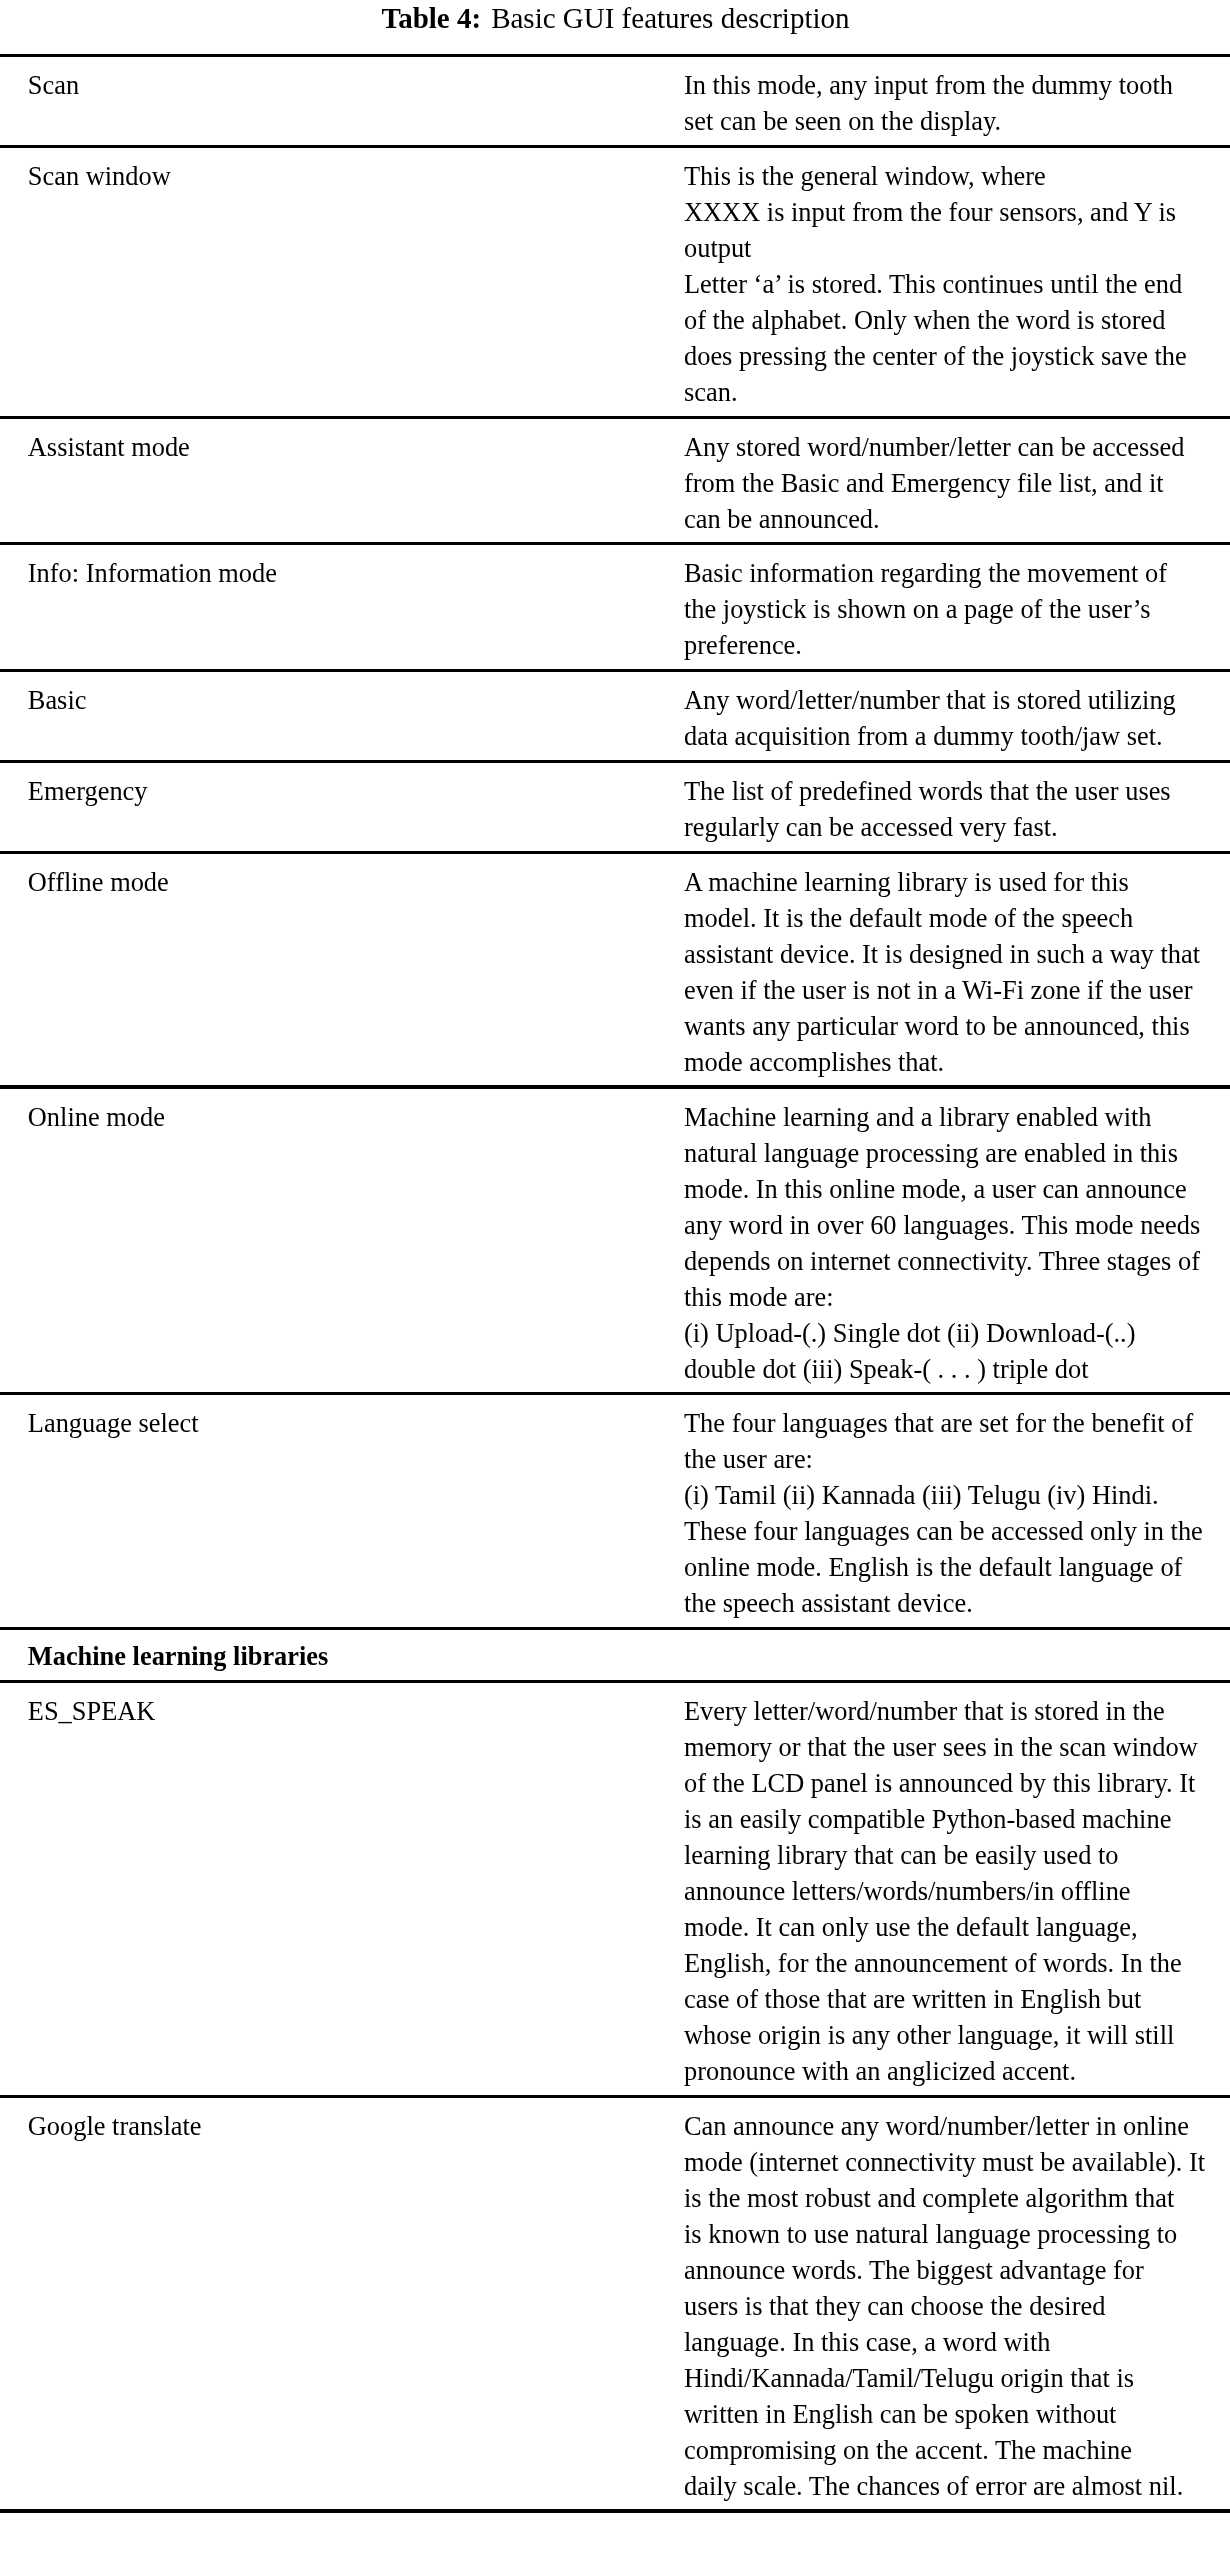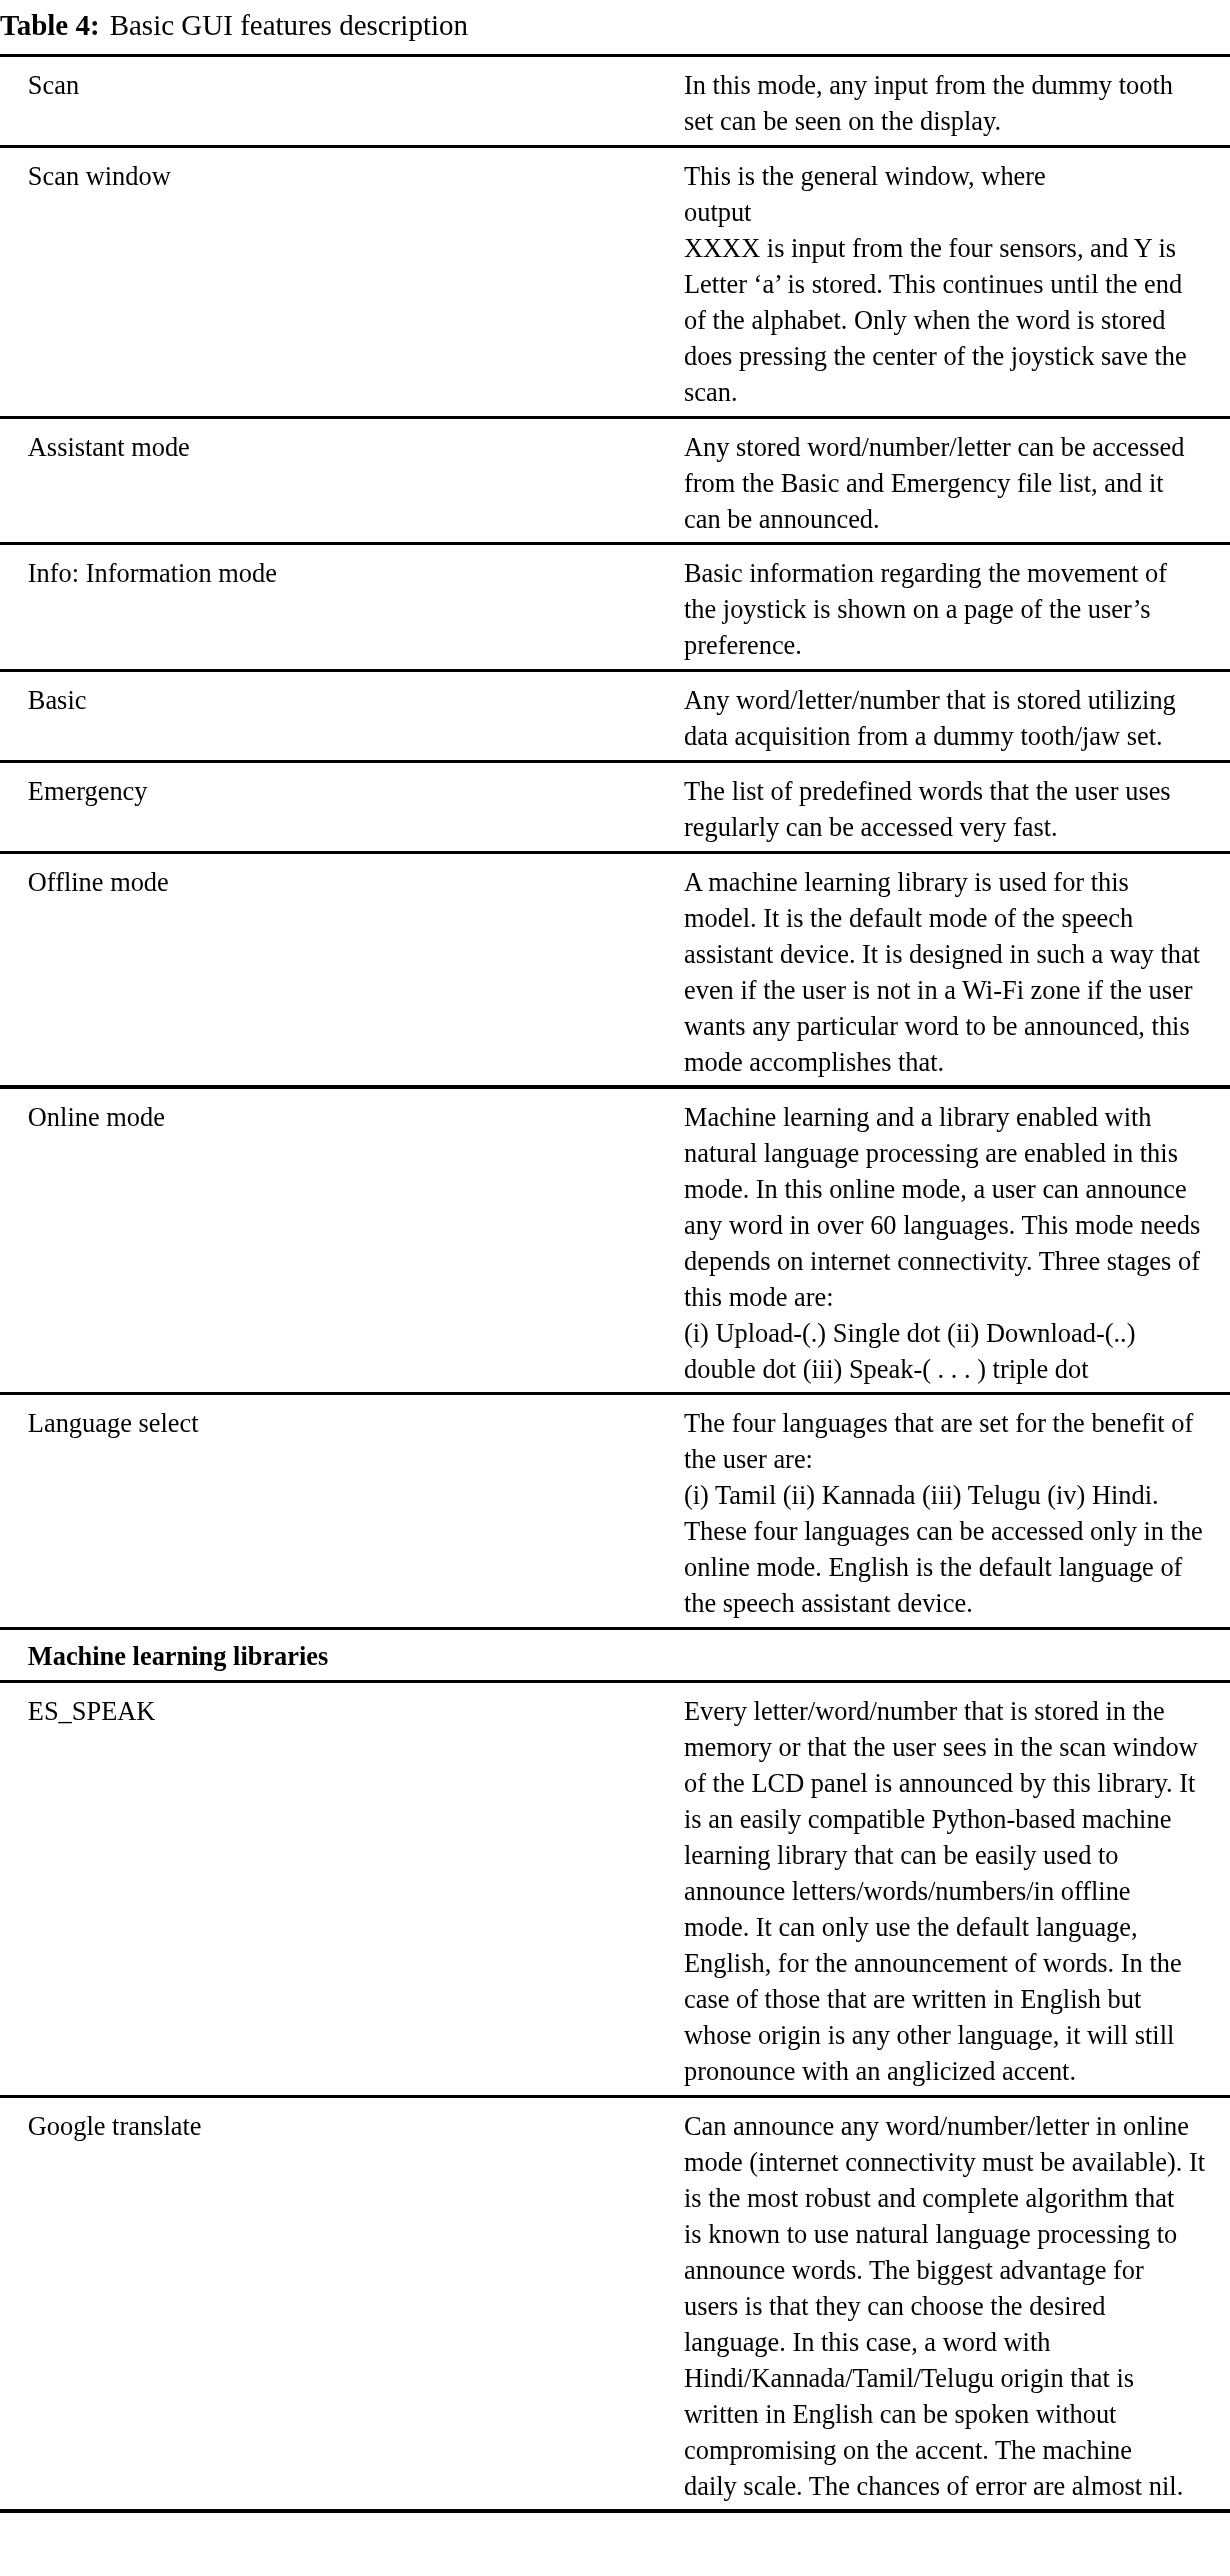--- a/index.html
+++ b/index.html
@@ -15,22 +15,22 @@
     font-family: "Liberation Serif", "DejaVu Serif", serif;
   }
   .page {
     width: 1231px;
     height: 2576px;
     position: relative;
   }
   .caption {
     height: 54px;
     box-sizing: border-box;
-    padding-top: 8px;
-    text-align: left;
+    padding-top: 1px;
+    text-align: center;
     font-size: 29px;
     line-height: 35px;
     white-space: nowrap;
   }
   .cap-label {
     font-weight: bold;
     margin-right: 10px;
   }
   .rule {
     width: 100%;
@@ -89,22 +89,22 @@
         <div class="desc">
           <div class="line">In this mode, any input from the dummy tooth</div>
           <div class="line">set can be seen on the display.</div>
         </div>
       </div>
       <div class="rule"></div>
       <div class="row">
         <div class="label">Scan window</div>
         <div class="desc">
           <div class="line">This is the general window, where</div>
+          <div class="line">XXXX is input from the four sensors, and Y is</div>
           <div class="line">output</div>
-          <div class="line">XXXX is input from the four sensors, and Y is</div>
           <div class="line">Letter ‘a’ is stored. This continues until the end</div>
           <div class="line">of the alphabet. Only when the word is stored</div>
           <div class="line">does pressing the center of the joystick save the</div>
           <div class="line">scan.</div>
         </div>
       </div>
       <div class="rule"></div>
       <div class="row">
         <div class="label">Assistant mode</div>
         <div class="desc">

